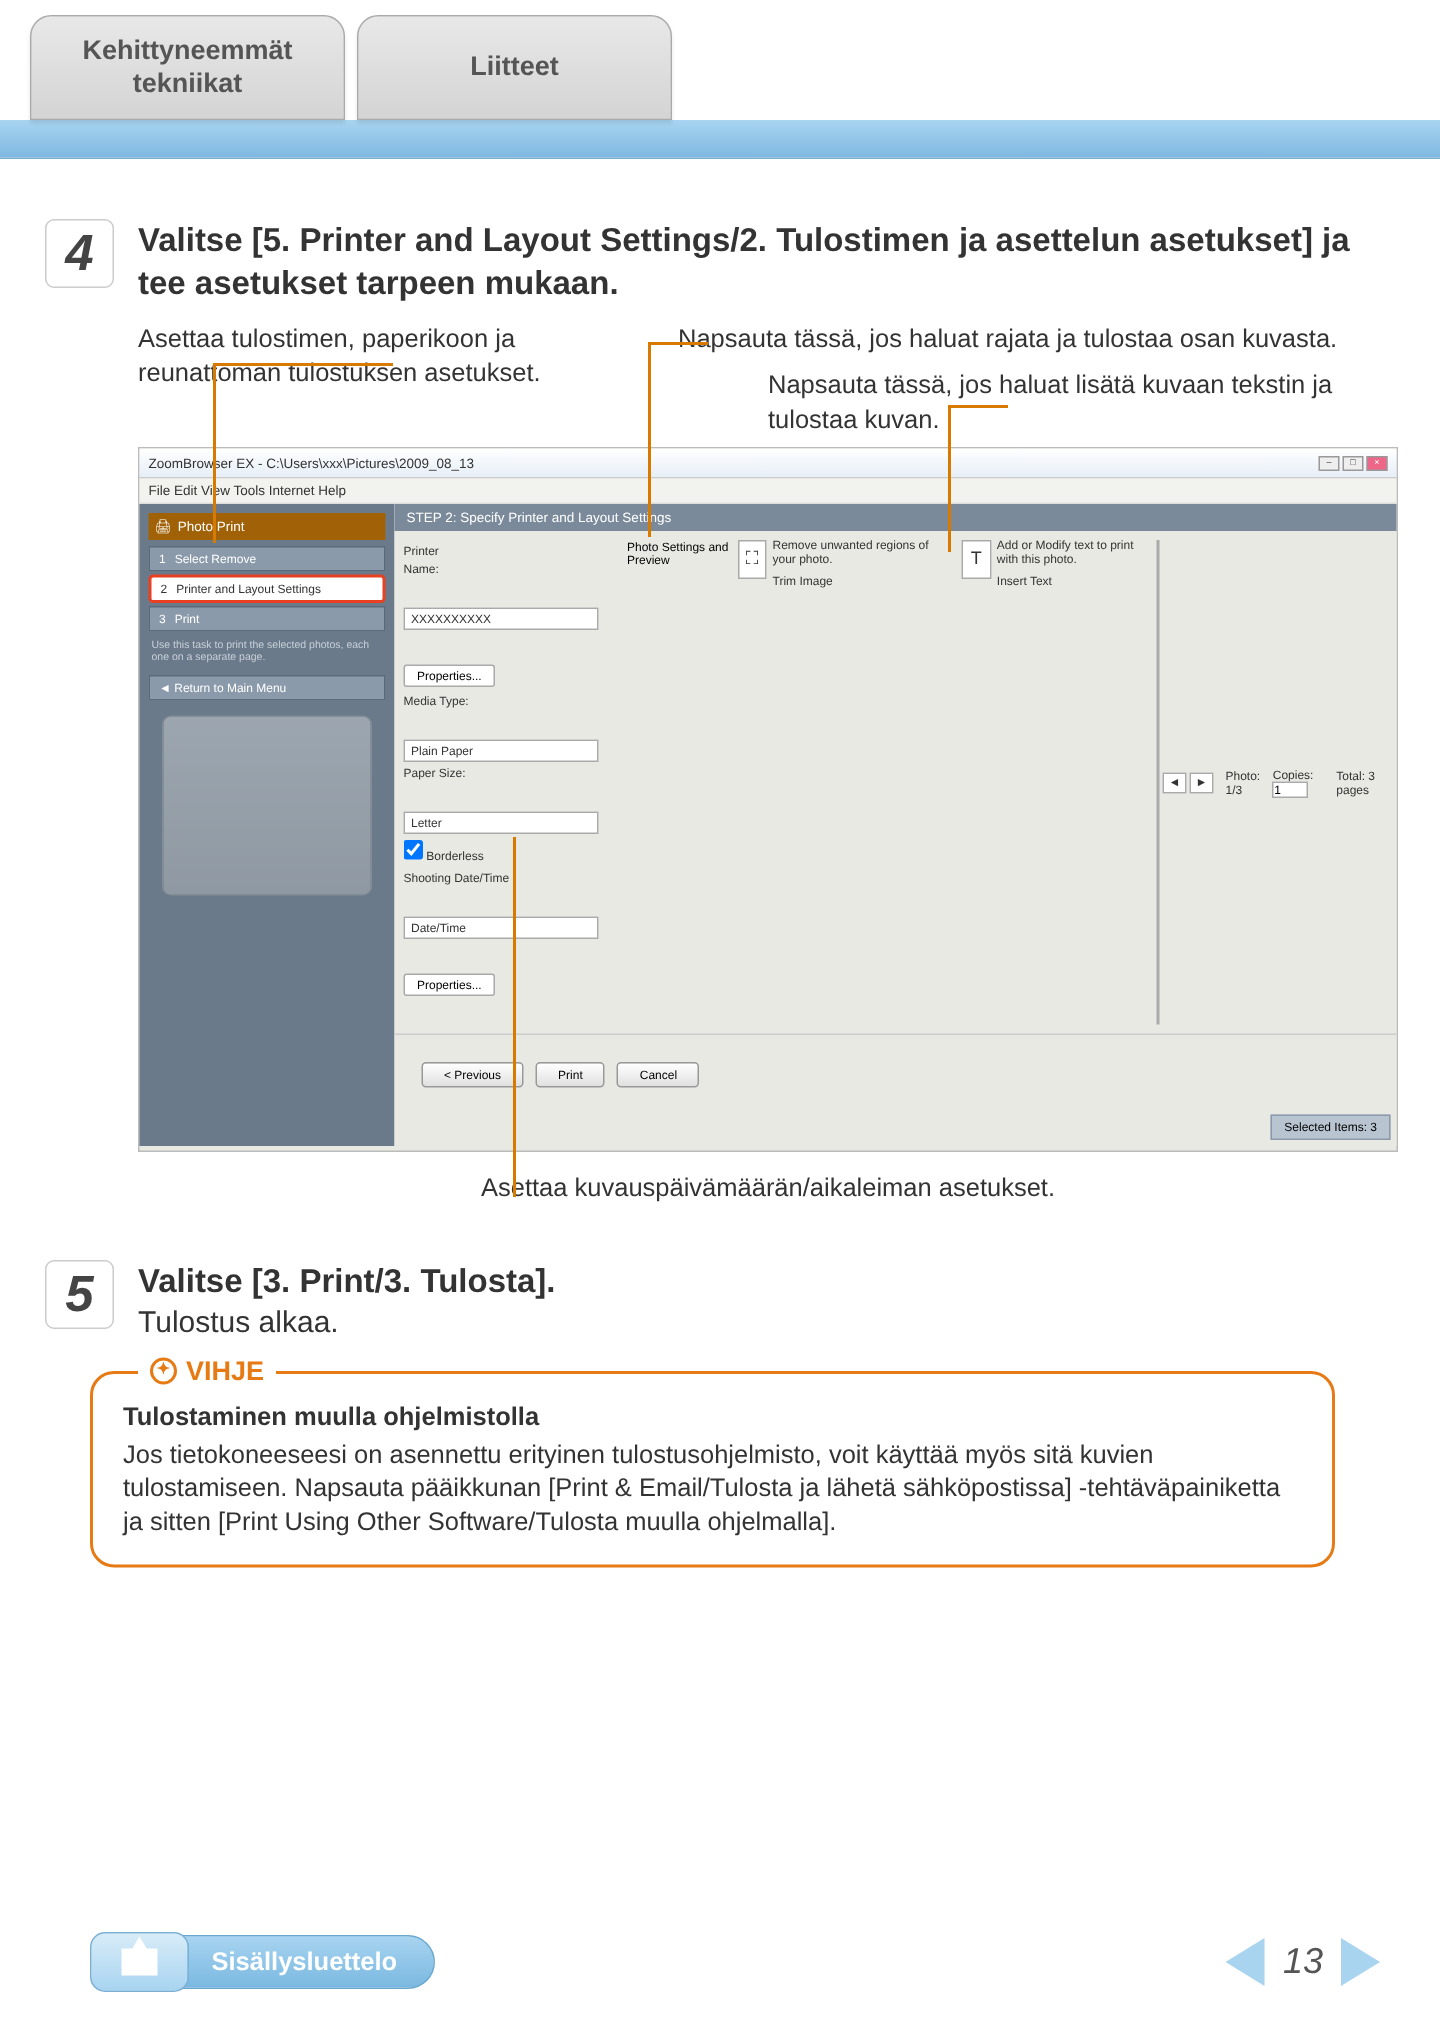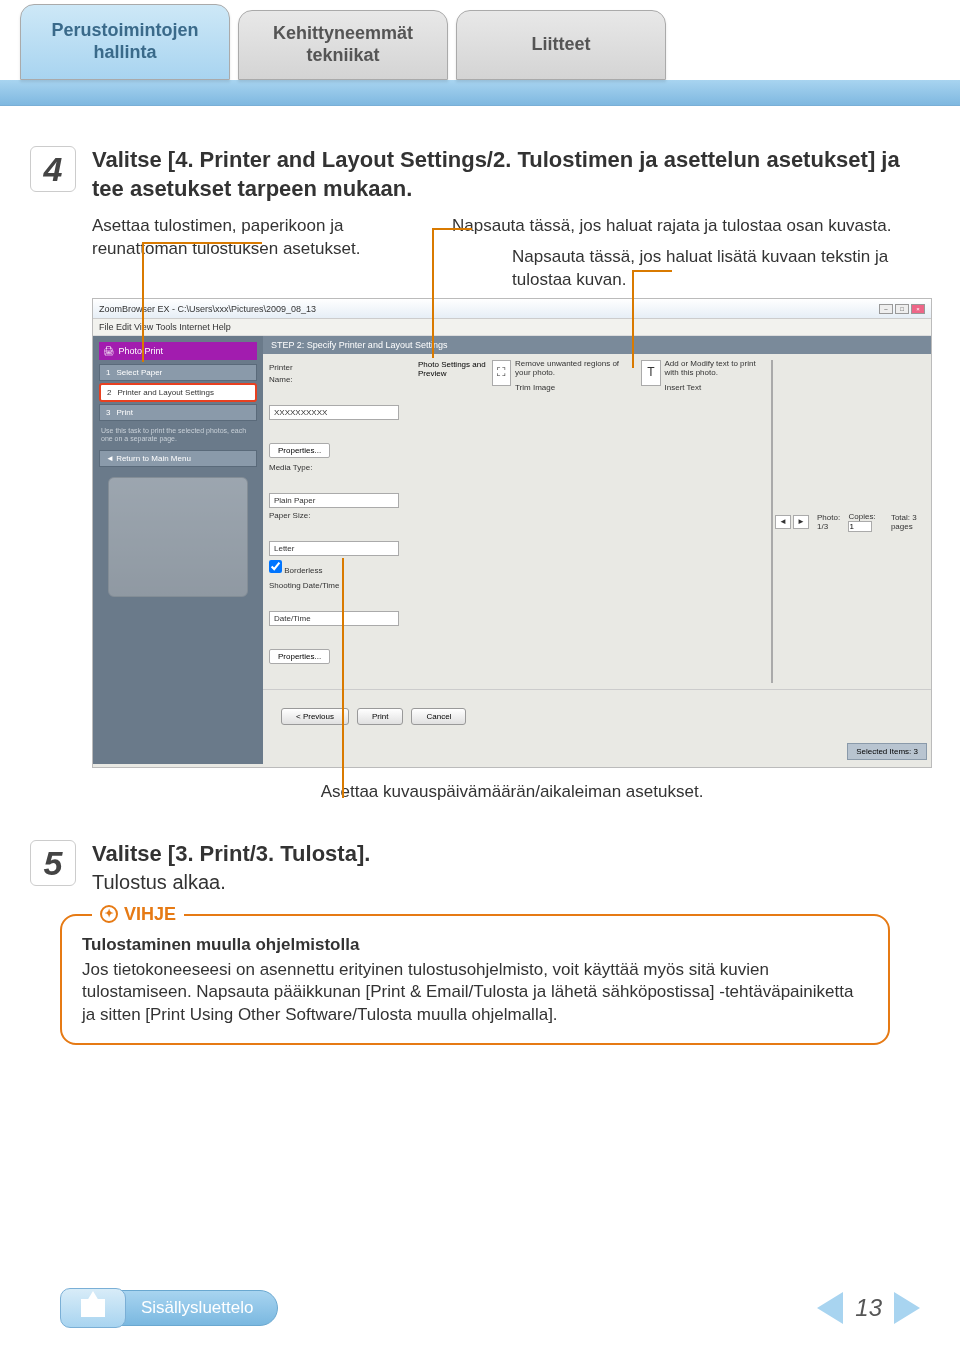--- a/index.html
+++ b/index.html
@@ -130,21 +130,21 @@
     height: calc(100% - 40px);
   }
   .sshot-side {
     width: 170px;
     background: #6a7a8a;
     padding: 6px;
     color: #fff;
     font-size: 8px;
   }
   .side-hdr {
-    background: #a21caf;
+    background: #a16207;
     padding: 4px;
     margin-bottom: 4px;
     font-size: 9px;
   }
   .side-step {
     background: #8a9aaa;
     border: 1px solid #5a6a7a;
     padding: 3px 6px;
     margin-bottom: 2px;
     font-size: 8px;
@@ -400,21 +400,21 @@
     border-right: 6px solid transparent;
     border-bottom: 10px solid #fff;
   }
   .toc-pill {
     background: linear-gradient(#a8d4f0,#7ab8e0);
     border: 1px solid #6aa8d0;
     border-radius: 0 18px 18px 0;
     padding: 7px 24px 7px 20px;
     margin-left: -6px;
     color: #fff;
-    font-weight: normal;
+    font-weight: bold;
     font-size: 17px;
   }
   .pg-nav {
     display: flex;
     align-items: center;
     gap: 12px;
   }
   .arrow {
     width: 0; height: 0;
     border-top: 16px solid transparent;
@@ -438,32 +438,31 @@
     background: linear-gradient(#e8e8e8,#c8c8c8);
     border: 1px solid #aaa;
     border-radius: 6px;
     opacity: 0.4;
   }
 </style>
 </head>
 <body>
 
 <div class="tabs">
-  <div class="tab active">Perustoimintojen hallinta</div>
   <div class="tab">Kehittyneemmät tekniikat</div>
   <div class="tab">Liitteet</div>
 </div>
 <div class="blue-strip"></div>
 
 <div class="content">
 
   <div class="step">
     <div class="step-num">4</div>
     <div class="step-body">
-      <div class="step-title">Valitse [4. Printer and Layout Settings/2. Tulostimen ja asettelun asetukset] ja tee asetukset tarpeen mukaan.</div>
+      <div class="step-title">Valitse [5. Printer and Layout Settings/2. Tulostimen ja asettelun asetukset] ja tee asetukset tarpeen mukaan.</div>
       <div class="annot-row">
         <div class="annot-col" style="max-width:300px">Asettaa tulostimen, paperikoon ja reunattoman tulostuksen asetukset.</div>
         <div class="annot-col">
           <div>Napsauta tässä, jos haluat rajata ja tulostaa osan kuvasta.</div>
           <div style="margin-top:8px;padding-left:60px">Napsauta tässä, jos haluat lisätä kuvaan tekstin ja tulostaa kuvan.</div>
         </div>
       </div>
 
       <div class="sshot-wrap">
 
@@ -483,21 +482,21 @@
               <span class="win-btn">□</span>
               <span class="win-btn close">×</span>
             </span>
           </div>
           <div class="sshot-menu">File   Edit   View   Tools   Internet   Help</div>
           <div class="sshot-body">
             <div class="sshot-side">
               <div class="side-hdr"><span style="margin-right:4px">🖨</span><span>Photo Print</span></div>
               <div class="side-step">
                   <span>1</span>
-                  <span>Select Paper</span>
+                  <span>Select Remove</span>
                 </div>
               <div class="side-step sel">
                   <span>2</span>
                   <span>Printer and Layout Settings</span>
                 </div>
               <div class="side-step">
                   <span>3</span>
                   <span>Print</span>
                 </div>
               <div class="side-note">Use this task to print the selected photos, each one on a separate page.</div>

